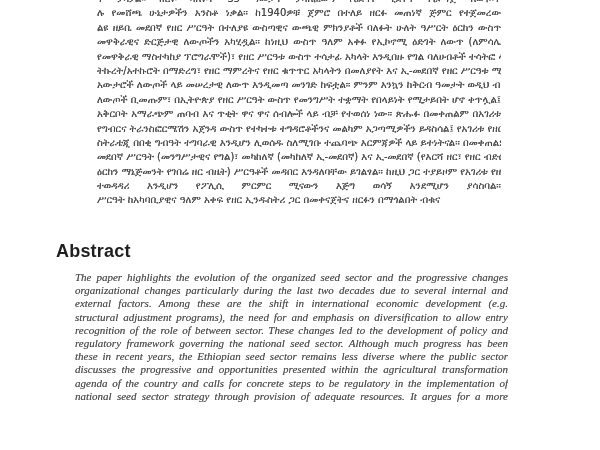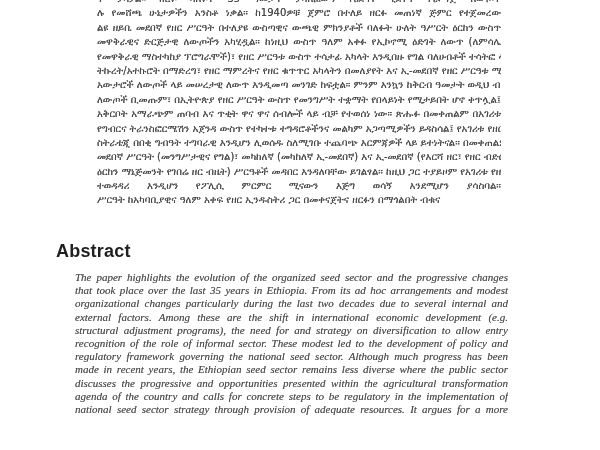--- a/index.html
+++ b/index.html
@@ -95,35 +95,34 @@
 
       <div class="am-line">ሥርዓት ከአካባቢያዊና ዓለም አቀፍ የዘር ኢንዱስትሪ ጋር በመቀናጀትና ዘርፉን በማጎልበት ብቁና</div>
     </div>
 
   <h1 class="abstract-heading">Abstract</h1>
 
   <div class="english-abstract">
 
       <div class="en-line">The paper highlights the evolution of the organized seed sector and the progressive changes</div>
 
-      <div class="en-line">that took place over the last 35 years in Ethiopia. From its ad hoc arrangements and modest</div>
 
 
       <div class="en-line">organizational changes particularly during the last two decades due to several internal and</div>
 
       <div class="en-line">external factors. Among these are the shift in international economic development (e.g.</div>
 
-      <div class="en-line">structural adjustment programs), the need for and strategy on diversification to allow entry</div>
+      <div class="en-line">structural adjustment programs), the need for and emphasis on diversification to allow entry</div>
 
 
-      <div class="en-line">recognition of the role of informal sector. These modest led to the development of policy and</div>
+      <div class="en-line">recognition of the role of between sector. These changes led to the development of policy and</div>
 
       <div class="en-line">regulatory framework governing the national seed sector. Although much progress has been</div>
 
-      <div class="en-line">made in recent years, the Ethiopian seed sector remains less diverse where the public sector</div>
+      <div class="en-line">these in recent years, the Ethiopian seed sector remains less diverse where the public sector</div>
 
 
       <div class="en-line">discusses the progressive and opportunities presented within the agricultural transformation</div>
 
       <div class="en-line">agenda of the country and calls for concrete steps to be regulatory in the implementation of</div>
 
       <div class="en-line">national seed sector strategy through provision of adequate resources. It argues for a more</div>
     </div>
 
 </div>

